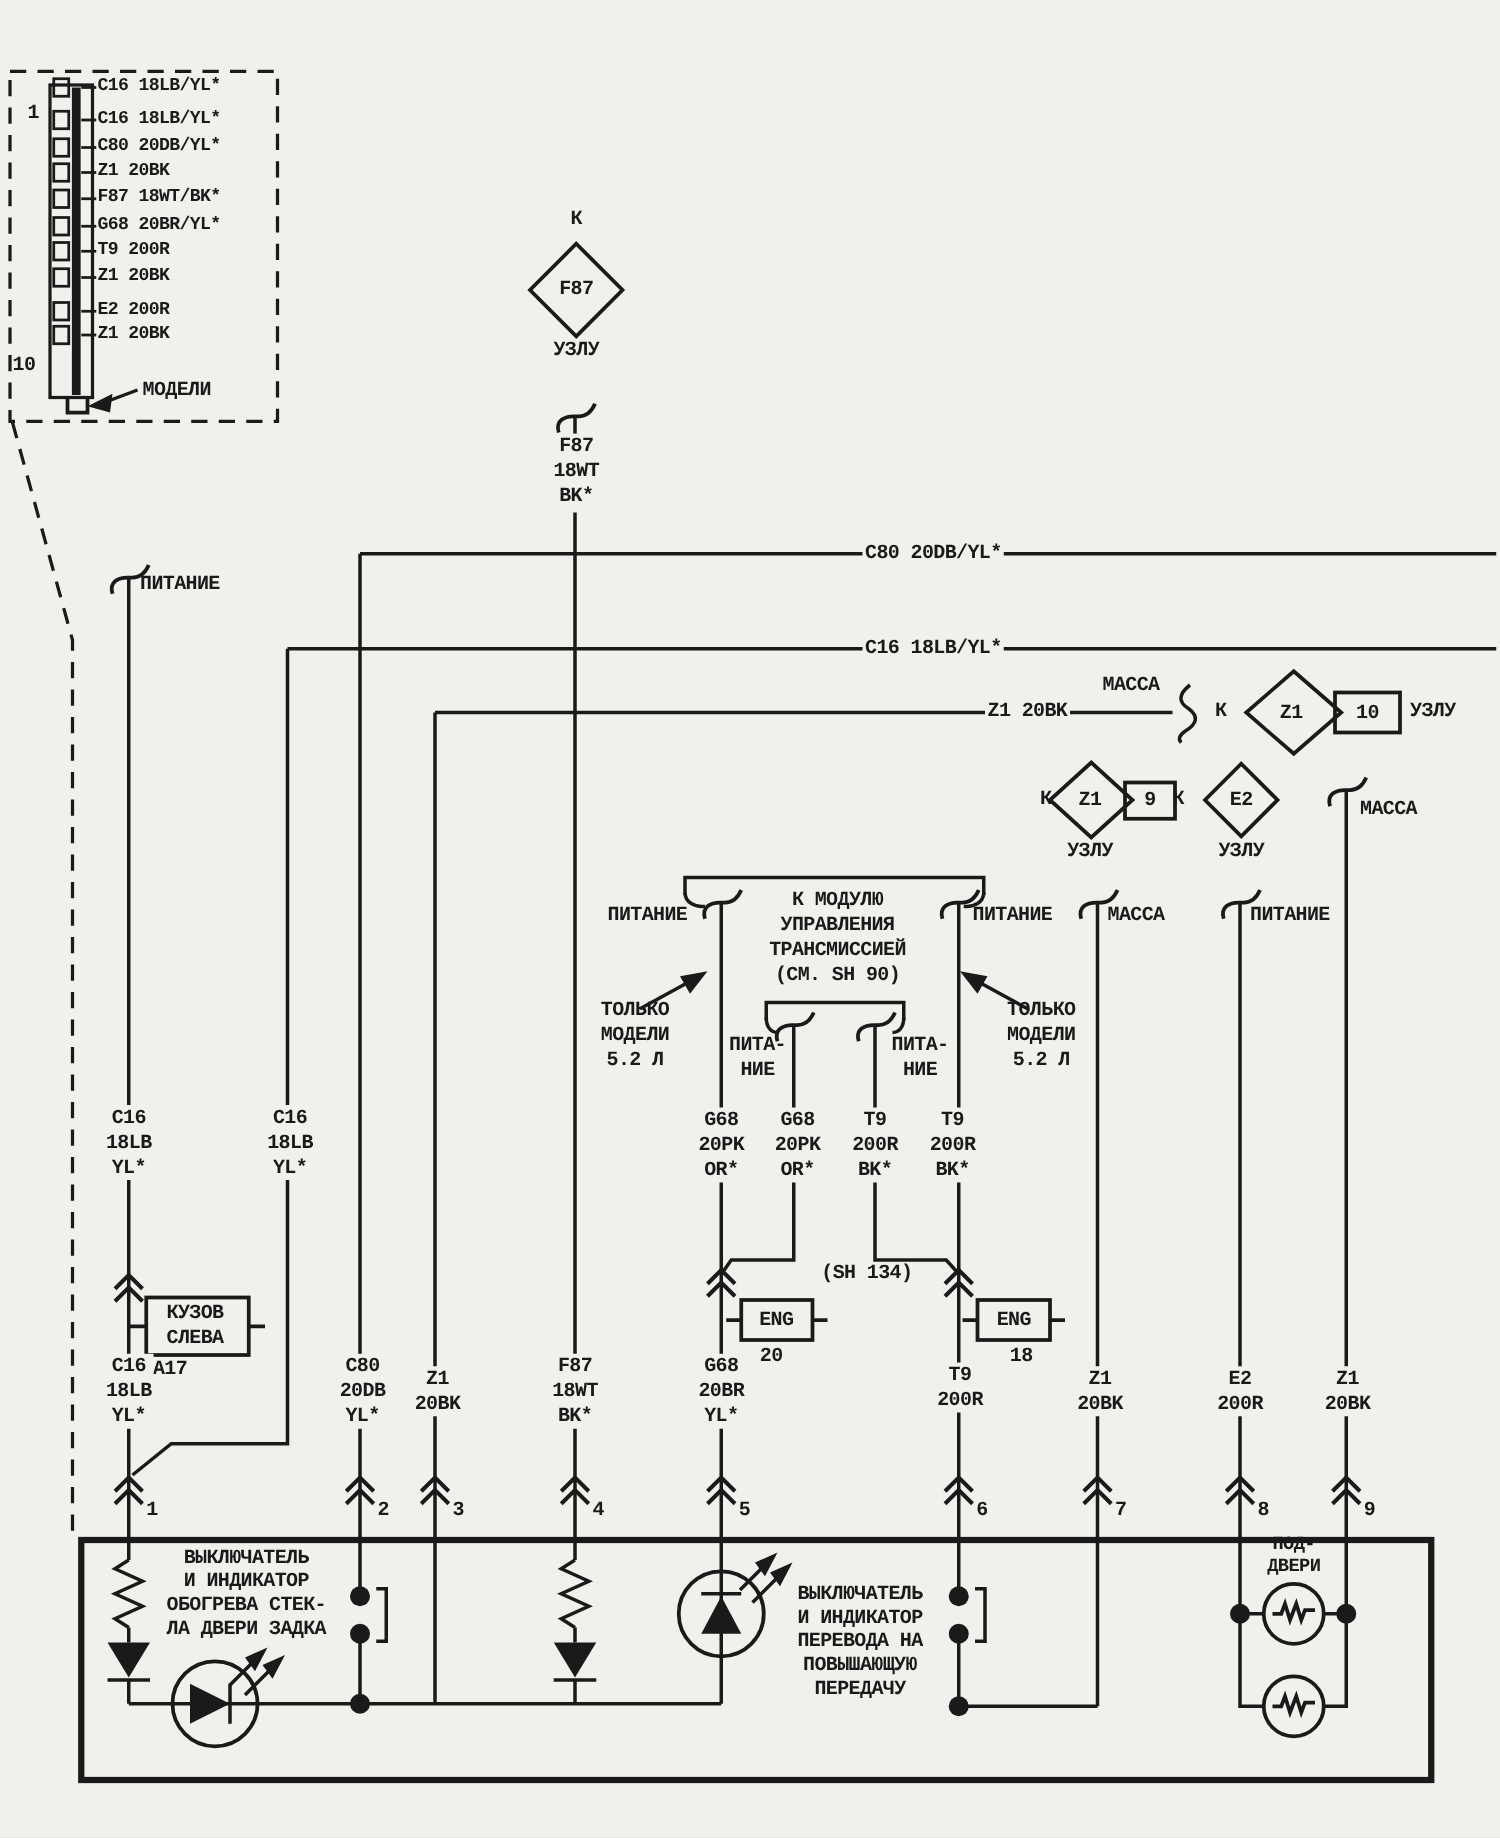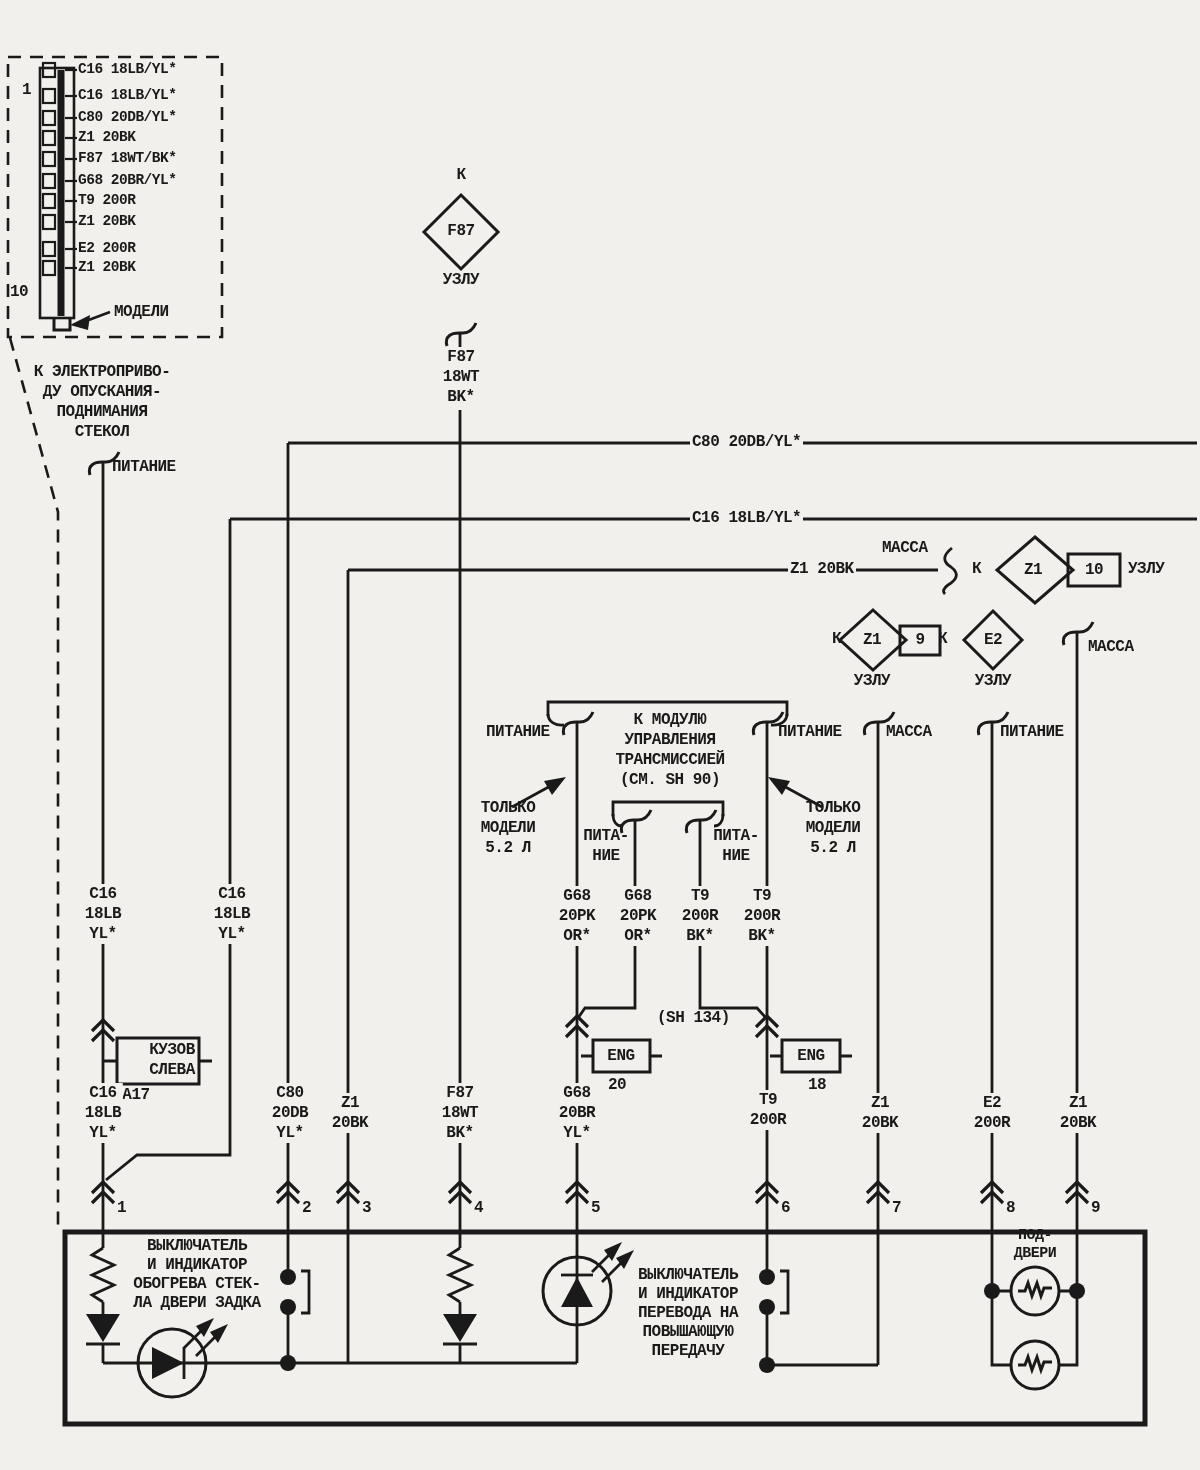--- a/index.html
+++ b/index.html
@@ -210,24 +210,20 @@
   <div class="lbl sm" style="left:78px;top:151px">F87 18WT/BK*</div>
   <div class="lbl sm" style="left:78px;top:173px">G68 20BR/YL*</div>
   <div class="lbl sm" style="left:78px;top:193px">T9 200R</div>
   <div class="lbl sm" style="left:78px;top:214px">Z1 20BK</div>
   <div class="lbl sm" style="left:78px;top:241px">E2 200R</div>
   <div class="lbl sm" style="left:78px;top:260px">Z1 20BK</div>
   <div class="lbl" style="left:22px;top:80px">1</div>
   <div class="lbl" style="left:10px;top:282px">10</div>
   <div class="lbl" style="left:114px;top:302px">МОДЕЛИ</div>
 
-  <div class="lbl c" style="left:102px;top:362px">К ЭЛЕКТРОПРИВО-
-ДУ ОПУСКАНИЯ-
-ПОДНИМАНИЯ
-СТЕКОЛ</div>
   <div class="lbl" style="left:112px;top:457px">ПИТАНИЕ</div>
 
   <div class="lbl c" style="left:461px;top:165px">К</div>
   <div class="lbl c" style="left:461px;top:221px">F87</div>
   <div class="lbl c" style="left:461px;top:270px">УЗЛУ</div>
   <div class="lbl c bg" style="left:461px;top:347px">F87
 18WT
 BK*</div>
 
   <div class="lbl bg" style="left:690px;top:432px">C80 20DB/YL*</div>
@@ -280,21 +276,21 @@
   <div class="lbl c bg" style="left:638px;top:886px">G68
 20PK
 OR*</div>
   <div class="lbl c bg" style="left:700px;top:886px">T9
 200R
 BK*</div>
   <div class="lbl c bg" style="left:762px;top:886px">T9
 200R
 BK*</div>
 
-  <div class="lbl c" style="left:172px;top:1040px">КУЗОВ
+  <div class="lbl c" style="left:156px;top:1040px">КУЗОВ
 СЛЕВА</div>
   <div class="lbl c" style="left:136px;top:1085px">A17</div>
   <div class="lbl c" style="left:621px;top:1046px">ENG</div>
   <div class="lbl" style="left:657px;top:1008px">(SH 134)</div>
   <div class="lbl c" style="left:617px;top:1075px">20</div>
   <div class="lbl c" style="left:811px;top:1046px">ENG</div>
   <div class="lbl c" style="left:817px;top:1075px">18</div>
 
   <div class="lbl c bg" style="left:103px;top:1083px">C16
 18LB

